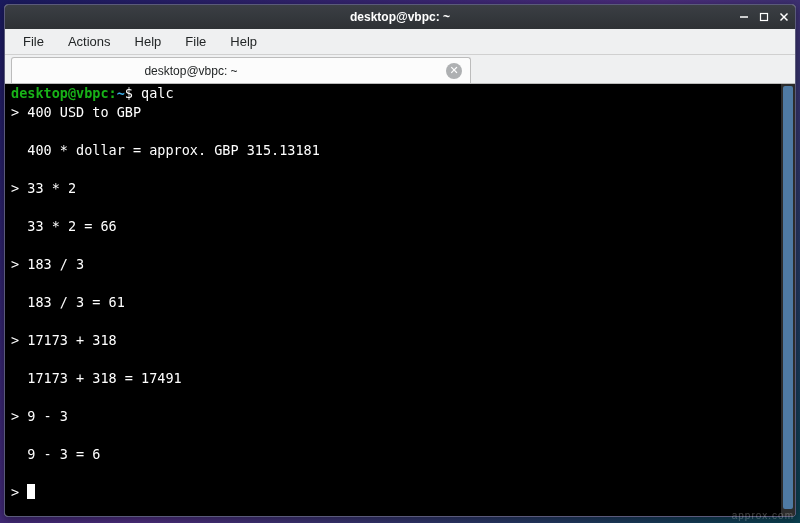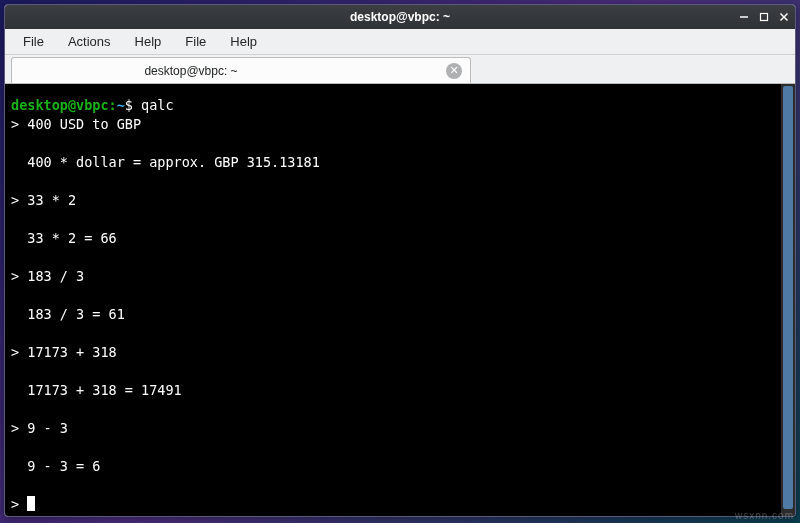--- a/index.html
+++ b/index.html
@@ -121,21 +121,21 @@
       background: #000;
       position: relative;
       border-top: 1px solid #bcbcbc;
     }
     .terminal {
       position: absolute;
       top: 0;
       left: 0;
       right: 14px;
       bottom: 0;
-      padding: 12px 6px;
+      padding: 0 6px;
       font-family: "DejaVu Sans Mono", "Liberation Mono", monospace;
       font-size: 13.5px;
       line-height: 19px;
       color: #fff;
       white-space: pre;
       overflow: hidden;
     }
     .scrollbar {
       position: absolute;
       top: 0;
@@ -238,13 +238,13 @@
 <span></span>
 <span>  9 - 3 = 6</span>
 <span></span>
 <span>&gt; </span><span class="cursor"></span></div>
     <div class="scrollbar">
       <div class="scrollbar-thumb"></div>
     </div>
   </div>
 </div>
 
-<div class="watermark">wsxnn.com</div>
+<div class="watermark">approx.com</div>
 
 </body></html>

